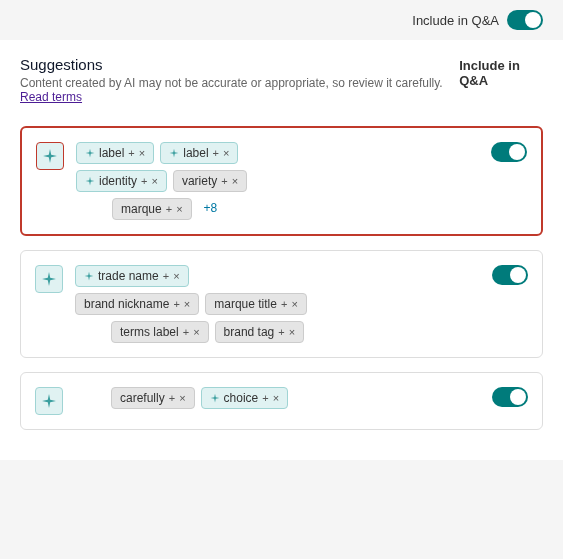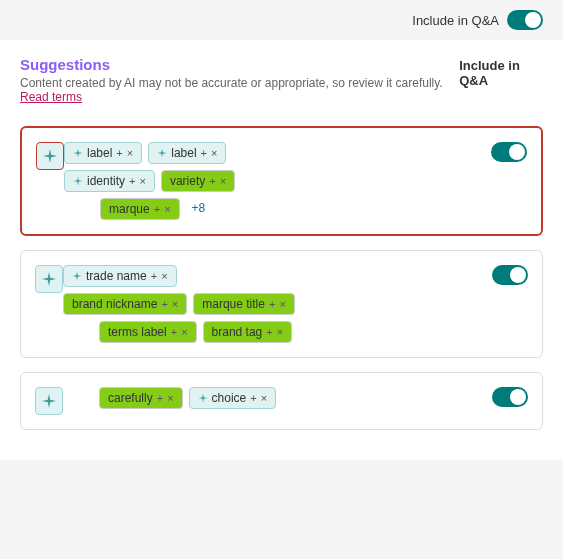--- a/index.html
+++ b/index.html
@@ -29,32 +29,32 @@
       background: #fff;
       padding: 16px 20px;
     }
 
     .suggestions-header {
       margin-bottom: 8px;
     }
 
     .suggestions-title {
       font-size: 15px;
-      font-weight: 700;
-      color: #8b5cf6;
+      font-weight: 400;
+      color: #0f172a;
     }
 
     .suggestions-subtitle {
       font-size: 12px;
       color: #666;
       margin-top: 3px;
     }
 
     .suggestions-subtitle a {
-      color: #be185d;
+      color: #4c1d95;
       text-decoration: underline;
     }
 
     .header-row {
       display: flex;
       justify-content: space-between;
       align-items: flex-start;
       margin-bottom: 14px;
     }
 
@@ -95,20 +95,21 @@
     
     .card {
       border: 1px solid #ddd;
       border-radius: 6px;
       padding: 14px 14px 14px 14px;
       margin-bottom: 14px;
       background: #fff;
       position: relative;
       display: flex;
       align-items: flex-start;
+      gap: 12px;
     }
 
     .card-first {
       border: 2px solid #c0392b;
     }
 
     .card-toggle {
       margin-left: auto;
       flex-shrink: 0;
     }
@@ -131,21 +132,21 @@
 
     .tag {
       display: inline-flex;
       align-items: center;
       gap: 4px;
       border: 1px solid #ccc;
       border-radius: 4px;
       padding: 3px 8px;
       font-size: 12px;
       color: #333;
-      background: #84cc16;
+      background: #e5e5e5;
     }
 
     .tag-ai {
       background: #e0f2f2;
       border-color: #a0d4d4;
     }
 
     .tag-icon {
       color: #3a9e9e;
       font-size: 11px;

